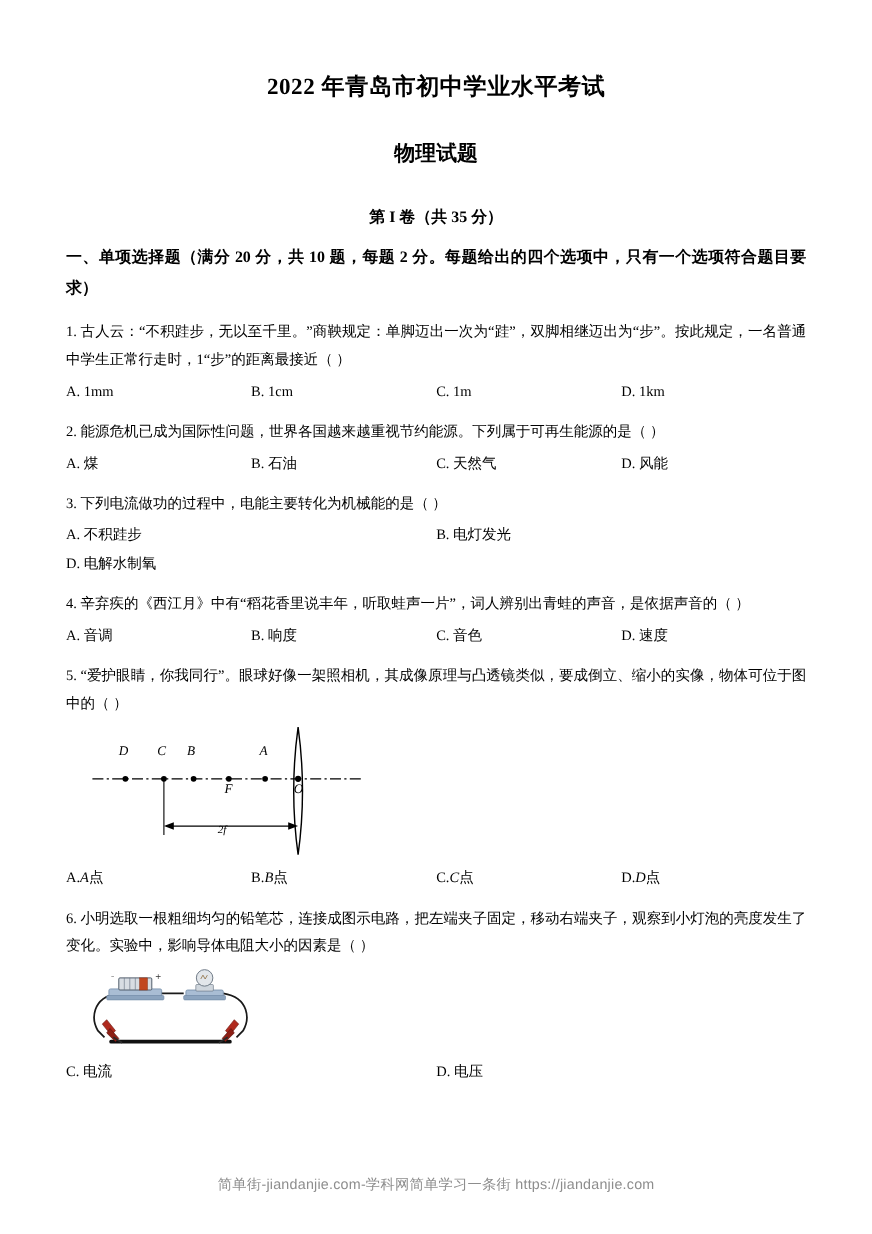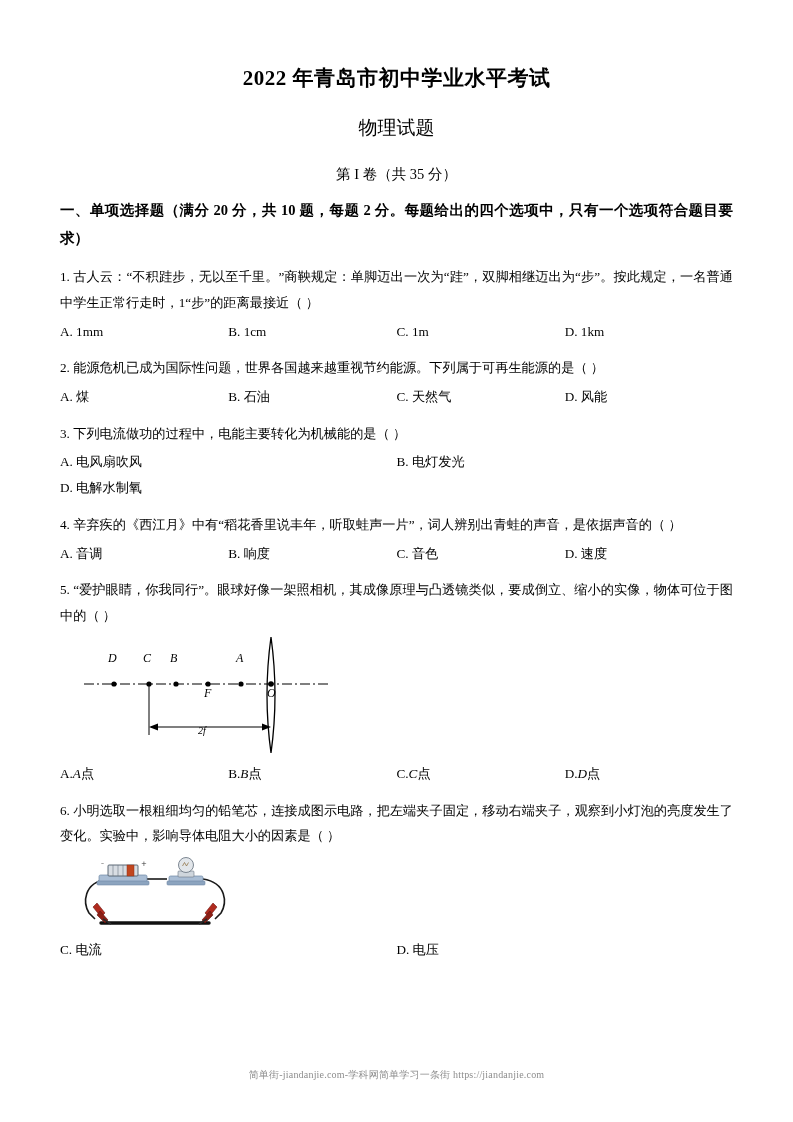--- a/index.html
+++ b/index.html
@@ -31,29 +31,29 @@
     font-size: 21px;
     font-weight: bold;
     letter-spacing: 0.5px;
     margin: 0;
     padding-top: 66px;
     line-height: 1.2;
   }
   .doc-subtitle {
     text-align: center;
     font-size: 19px;
-    font-weight: normal;
-    margin: 4px;
+    font-weight: bold;
+    margin: 16px;
     padding-top: 22px;
     line-height: 1.2;
   }
   .paper-part {
     text-align: center;
     font-size: 14.5px;
-    font-weight: normal;
+    font-weight: bold;
     margin: 0;
     padding-top: 22px;
     line-height: 1.2;
   }
 
   .section-heading {
     font-size: 14.5px;
     font-weight: bold;
     line-height: 1.92;
     margin: 0;
@@ -108,22 +108,22 @@
     margin-top: 8px;
   }
 
   
   .footer-watermark {
     position: absolute;
     left: 0;
     width: 793px;
     top: 1068px;
     text-align: center;
-    font-family: Liberation Serif, serif;
-    font-size: 10px;
+    font-family: Liberation Sans, sans-serif;
+    font-size: 13px;
     color: #8d8d8d;
     letter-spacing: 0.2px;
   }
 </style>
 </head>
 <body>
 
 <div class="page">
 
   <h1 class="doc-title">2022 年青岛市初中学业水平考试</h1>
@@ -153,21 +153,21 @@
         <span class="opt">C. 天然气</span>
         <span class="opt">D. 风能</span>
       </div>
     </div>
   </div>
 
   <div class="question">
     <p class="q-stem">3. 下列电流做功的过程中，电能主要转化为机械能的是（      ）</p>
     <div class="opts cols2">
       <div class="opts-row">
-        <span class="opt">A. 电风扇吹风</span>
+        <span class="opt">A. 不积跬步</span>
         <span class="opt">B. 电灯发光</span>
       </div>
       <div class="opts-row">
         <span class="opt">D. 电解水制氧</span>
       </div>
     </div>
   </div>
 
   <div class="question">
     <p class="q-stem">4. 辛弃疾的《西江月》中有“稻花香里说丰年，听取蛙声一片”，词人辨别出青蛙的声音，是依据声音的（      ）</p>

